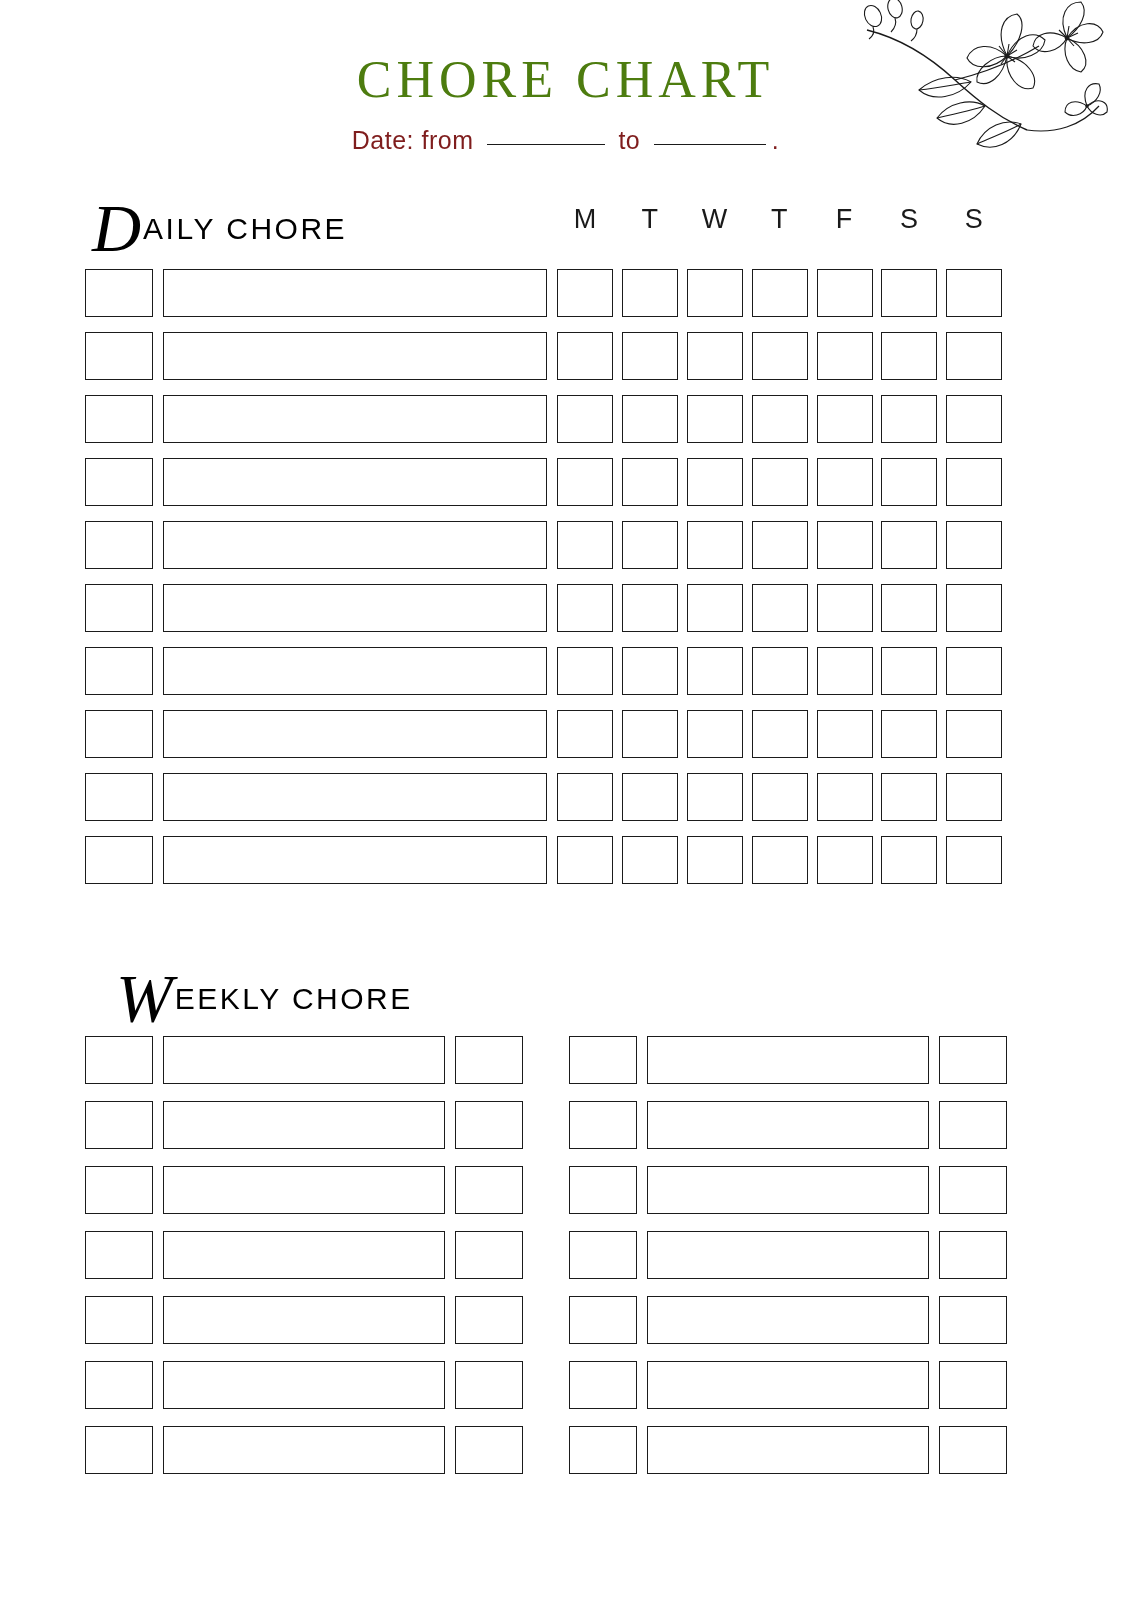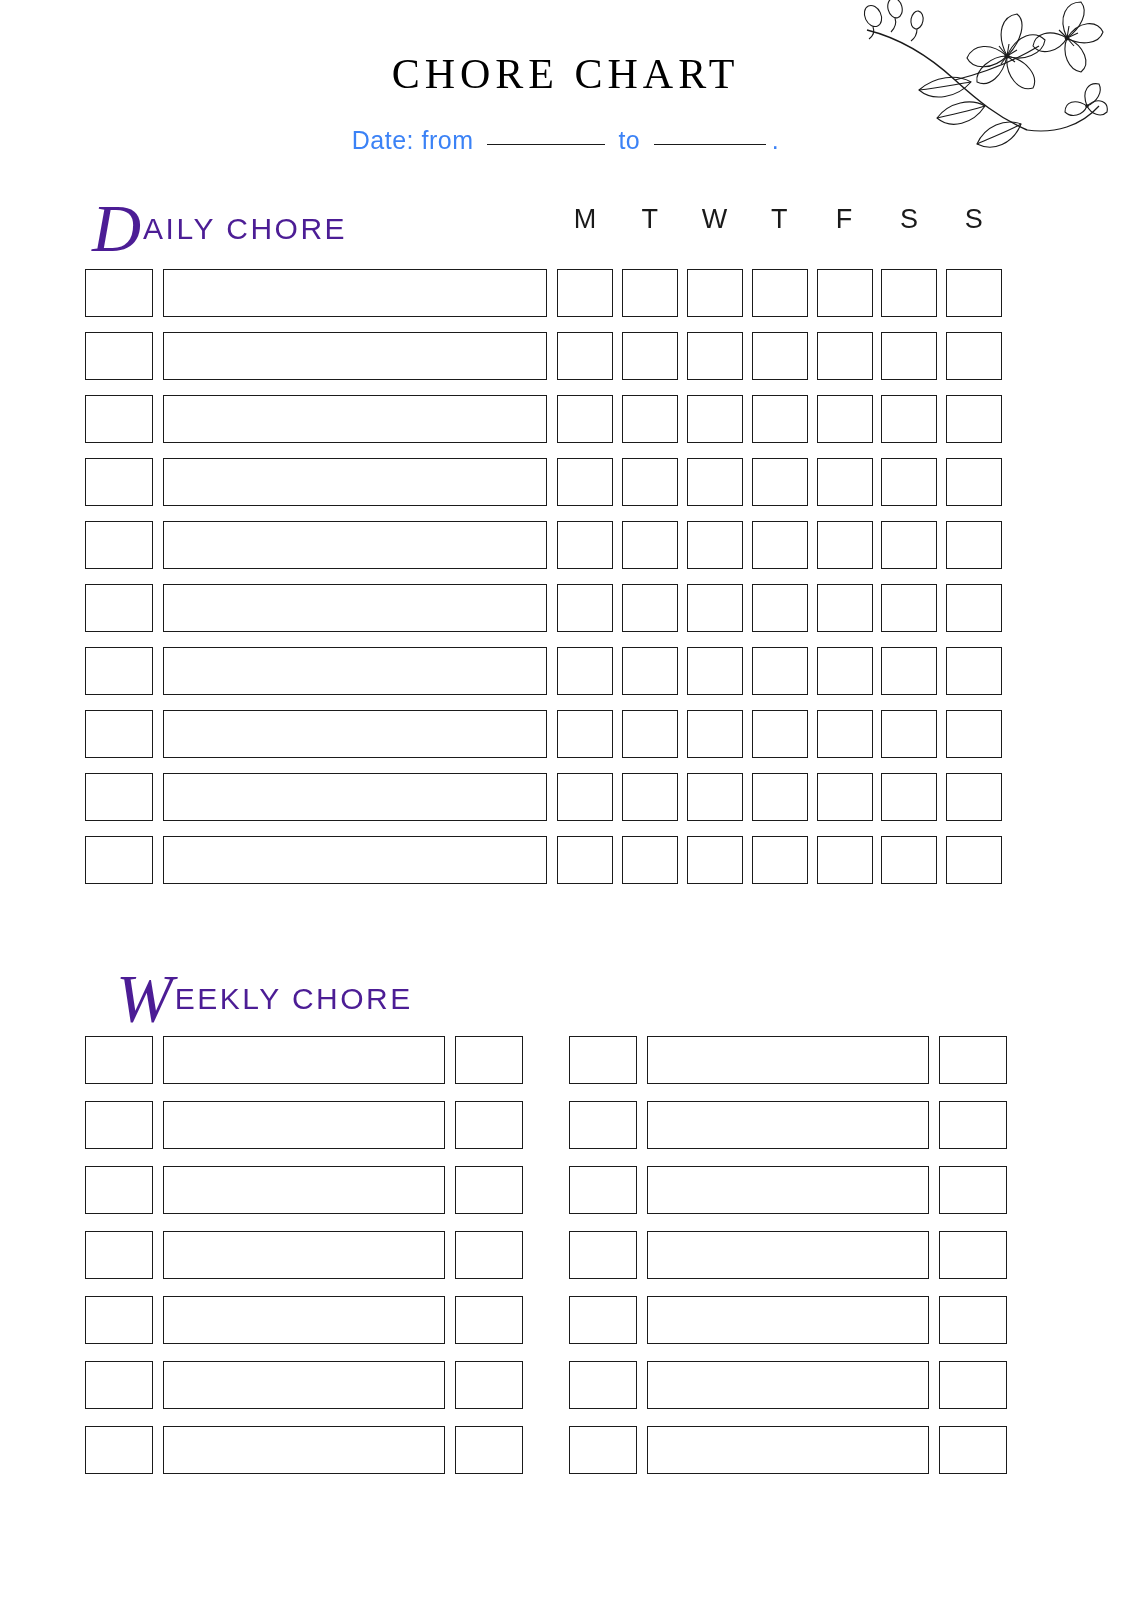--- a/index.html
+++ b/index.html
@@ -22,34 +22,34 @@
   }
 
   
   .title {
     position: absolute;
     top: 50px;
     left: 0;
     width: 1131px;
     text-align: center;
     font-family: "Liberation Serif", serif;
-    font-size: 42px;
+    font-size: 52px;
     letter-spacing: 5px;
     font-weight: 400;
-    color: #000000;
+    color: #4d7c0f;
   }
   .date-line {
     position: absolute;
     top: 126px;
     left: 0;
     width: 1131px;
     text-align: center;
     font-family: "Liberation Sans", sans-serif;
     font-size: 25px;
-    color: #3b82f6;
+    color: #7f1d1d;
     letter-spacing: 0.5px;
   }
   .date-line .blank {
     display: inline-block;
     width: 118px;
     border-bottom: 1.6px solid #1a1a1a;
     margin: 0 6px;
     vertical-align: 4px;
     height: 1px;
   }
@@ -65,21 +65,21 @@
     width: 250px;
     height: 160px;
   }
 
   
   .section-heading {
     position: absolute;
     font-family: "Liberation Sans", sans-serif;
     font-size: 30px;
     letter-spacing: 2.5px;
-    color: #4c1d95;
+    color: #000000;
     white-space: nowrap;
   }
   .section-heading .drop {
     font-family: "Liberation Serif", serif;
     font-style: italic;
     font-size: 68px;
     line-height: 0.6;
     letter-spacing: 0;
     position: relative;
     top: 12px;

